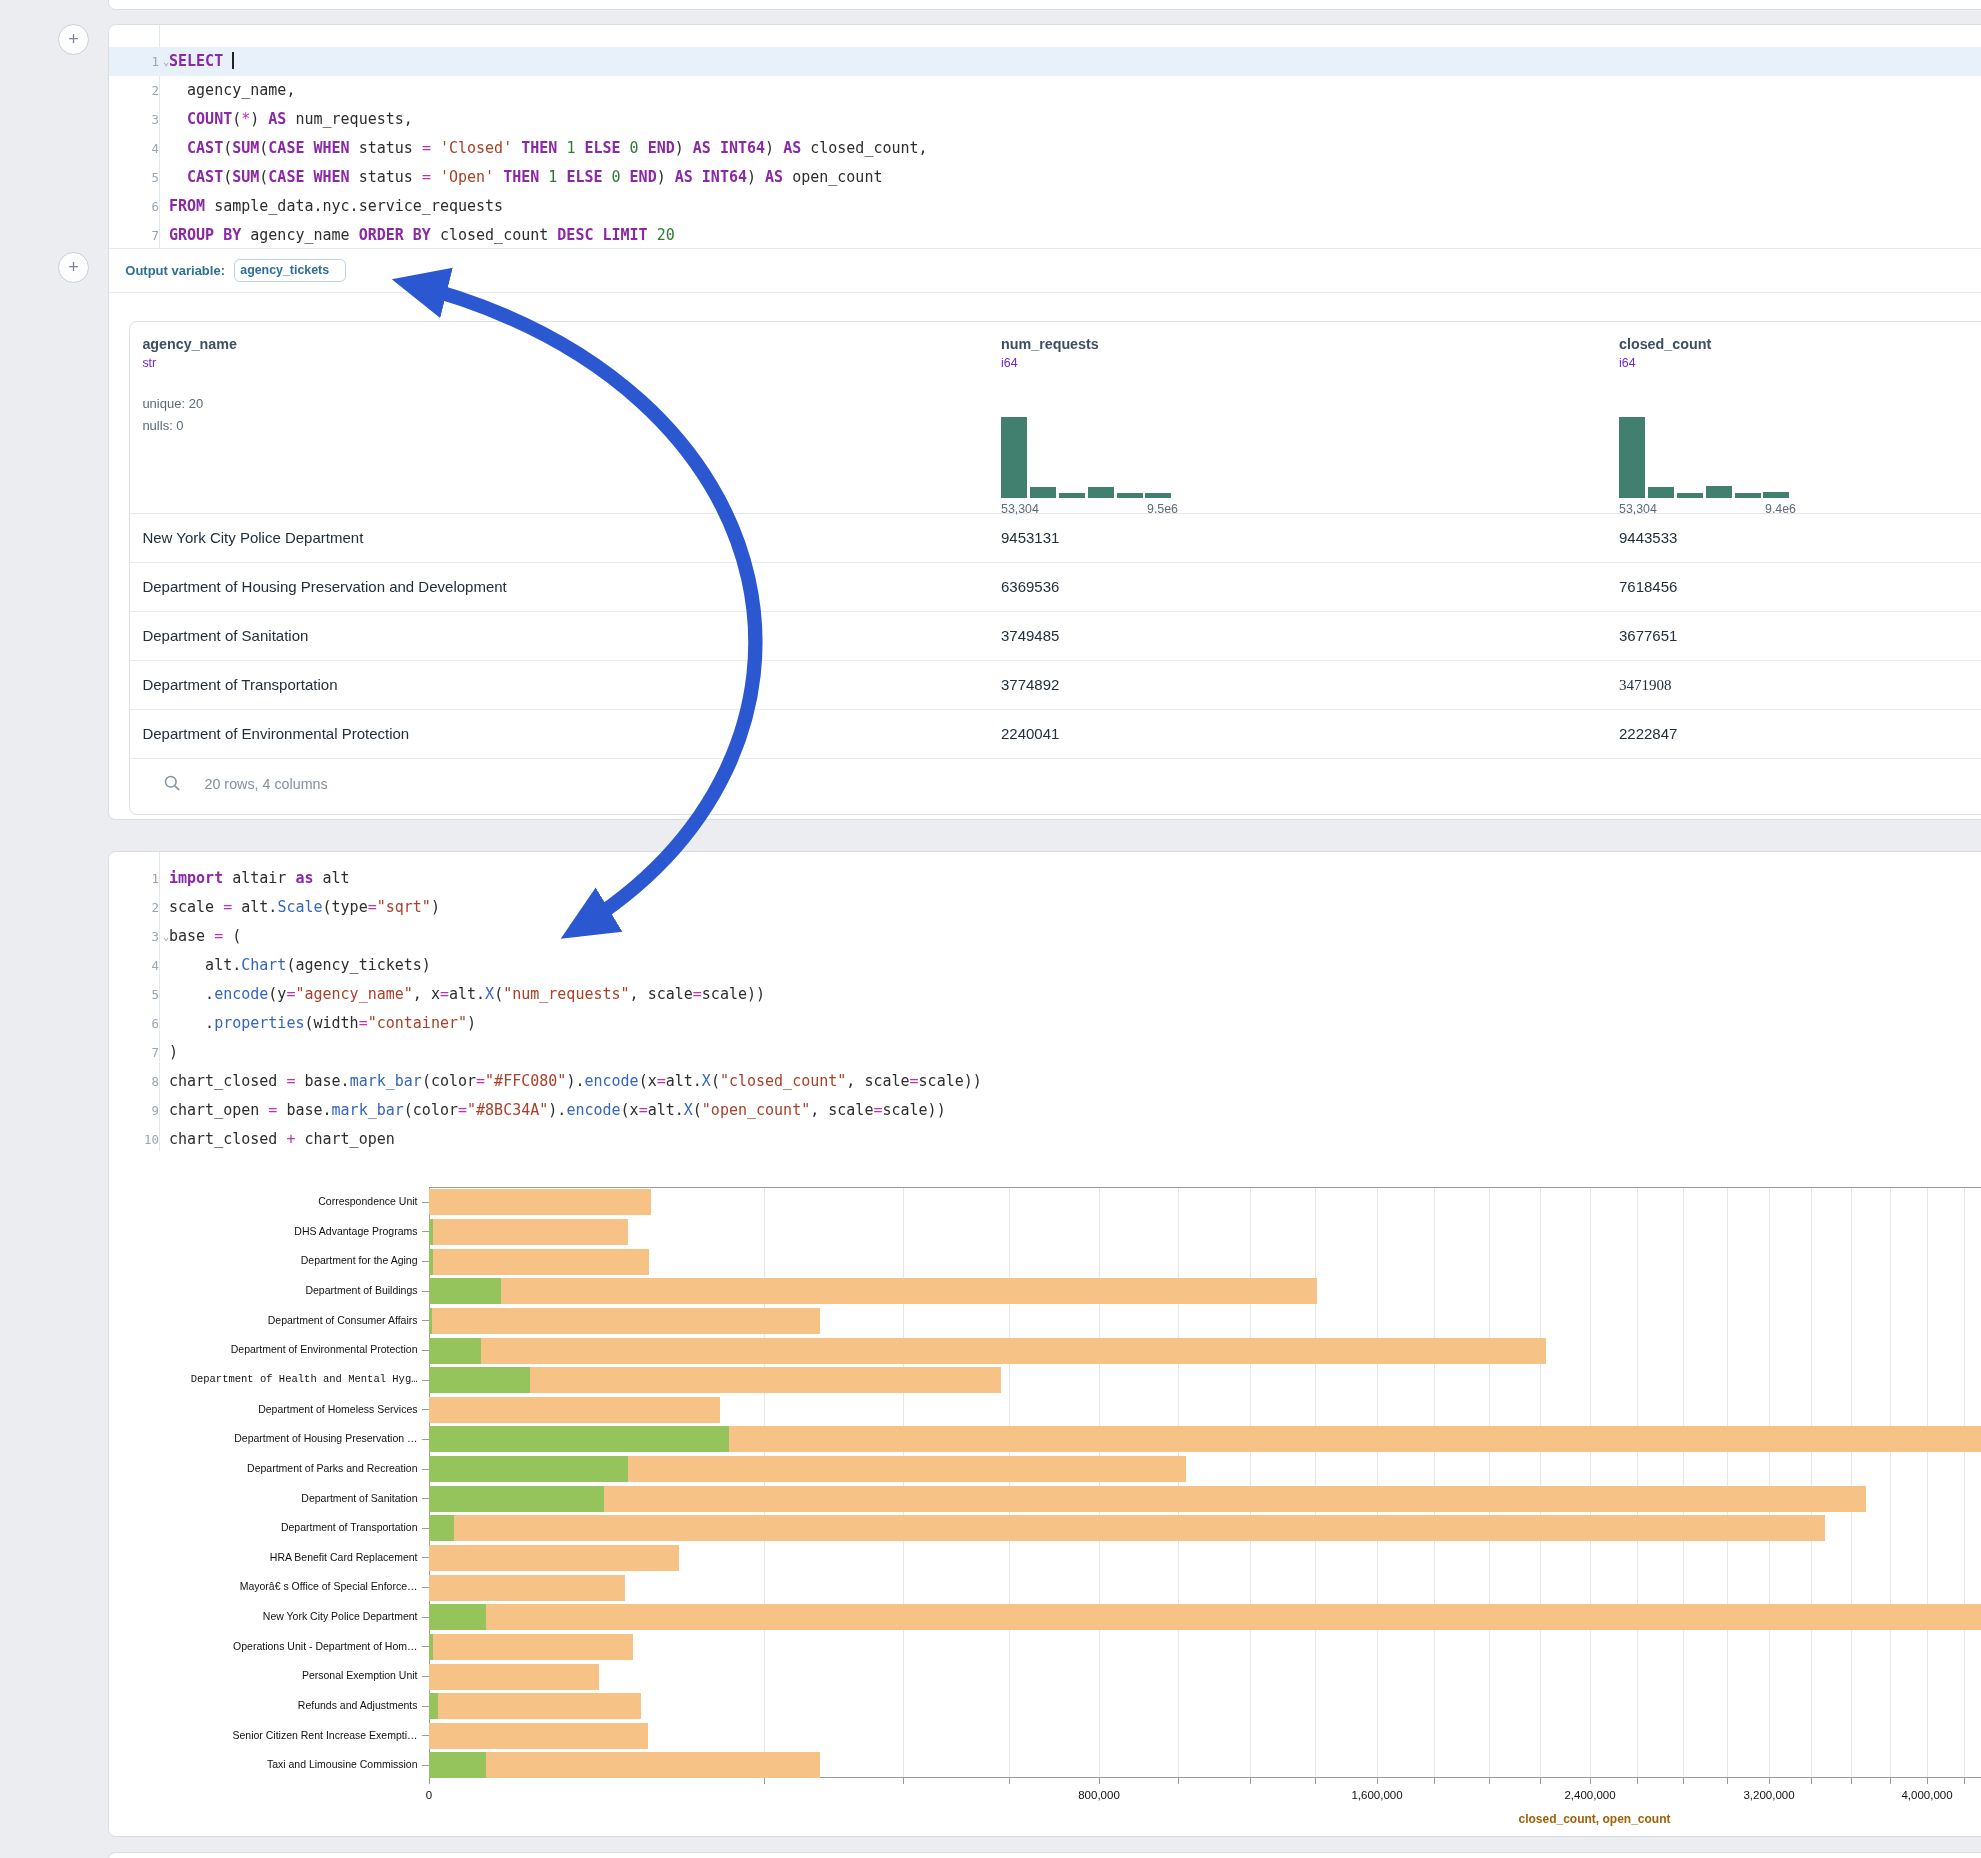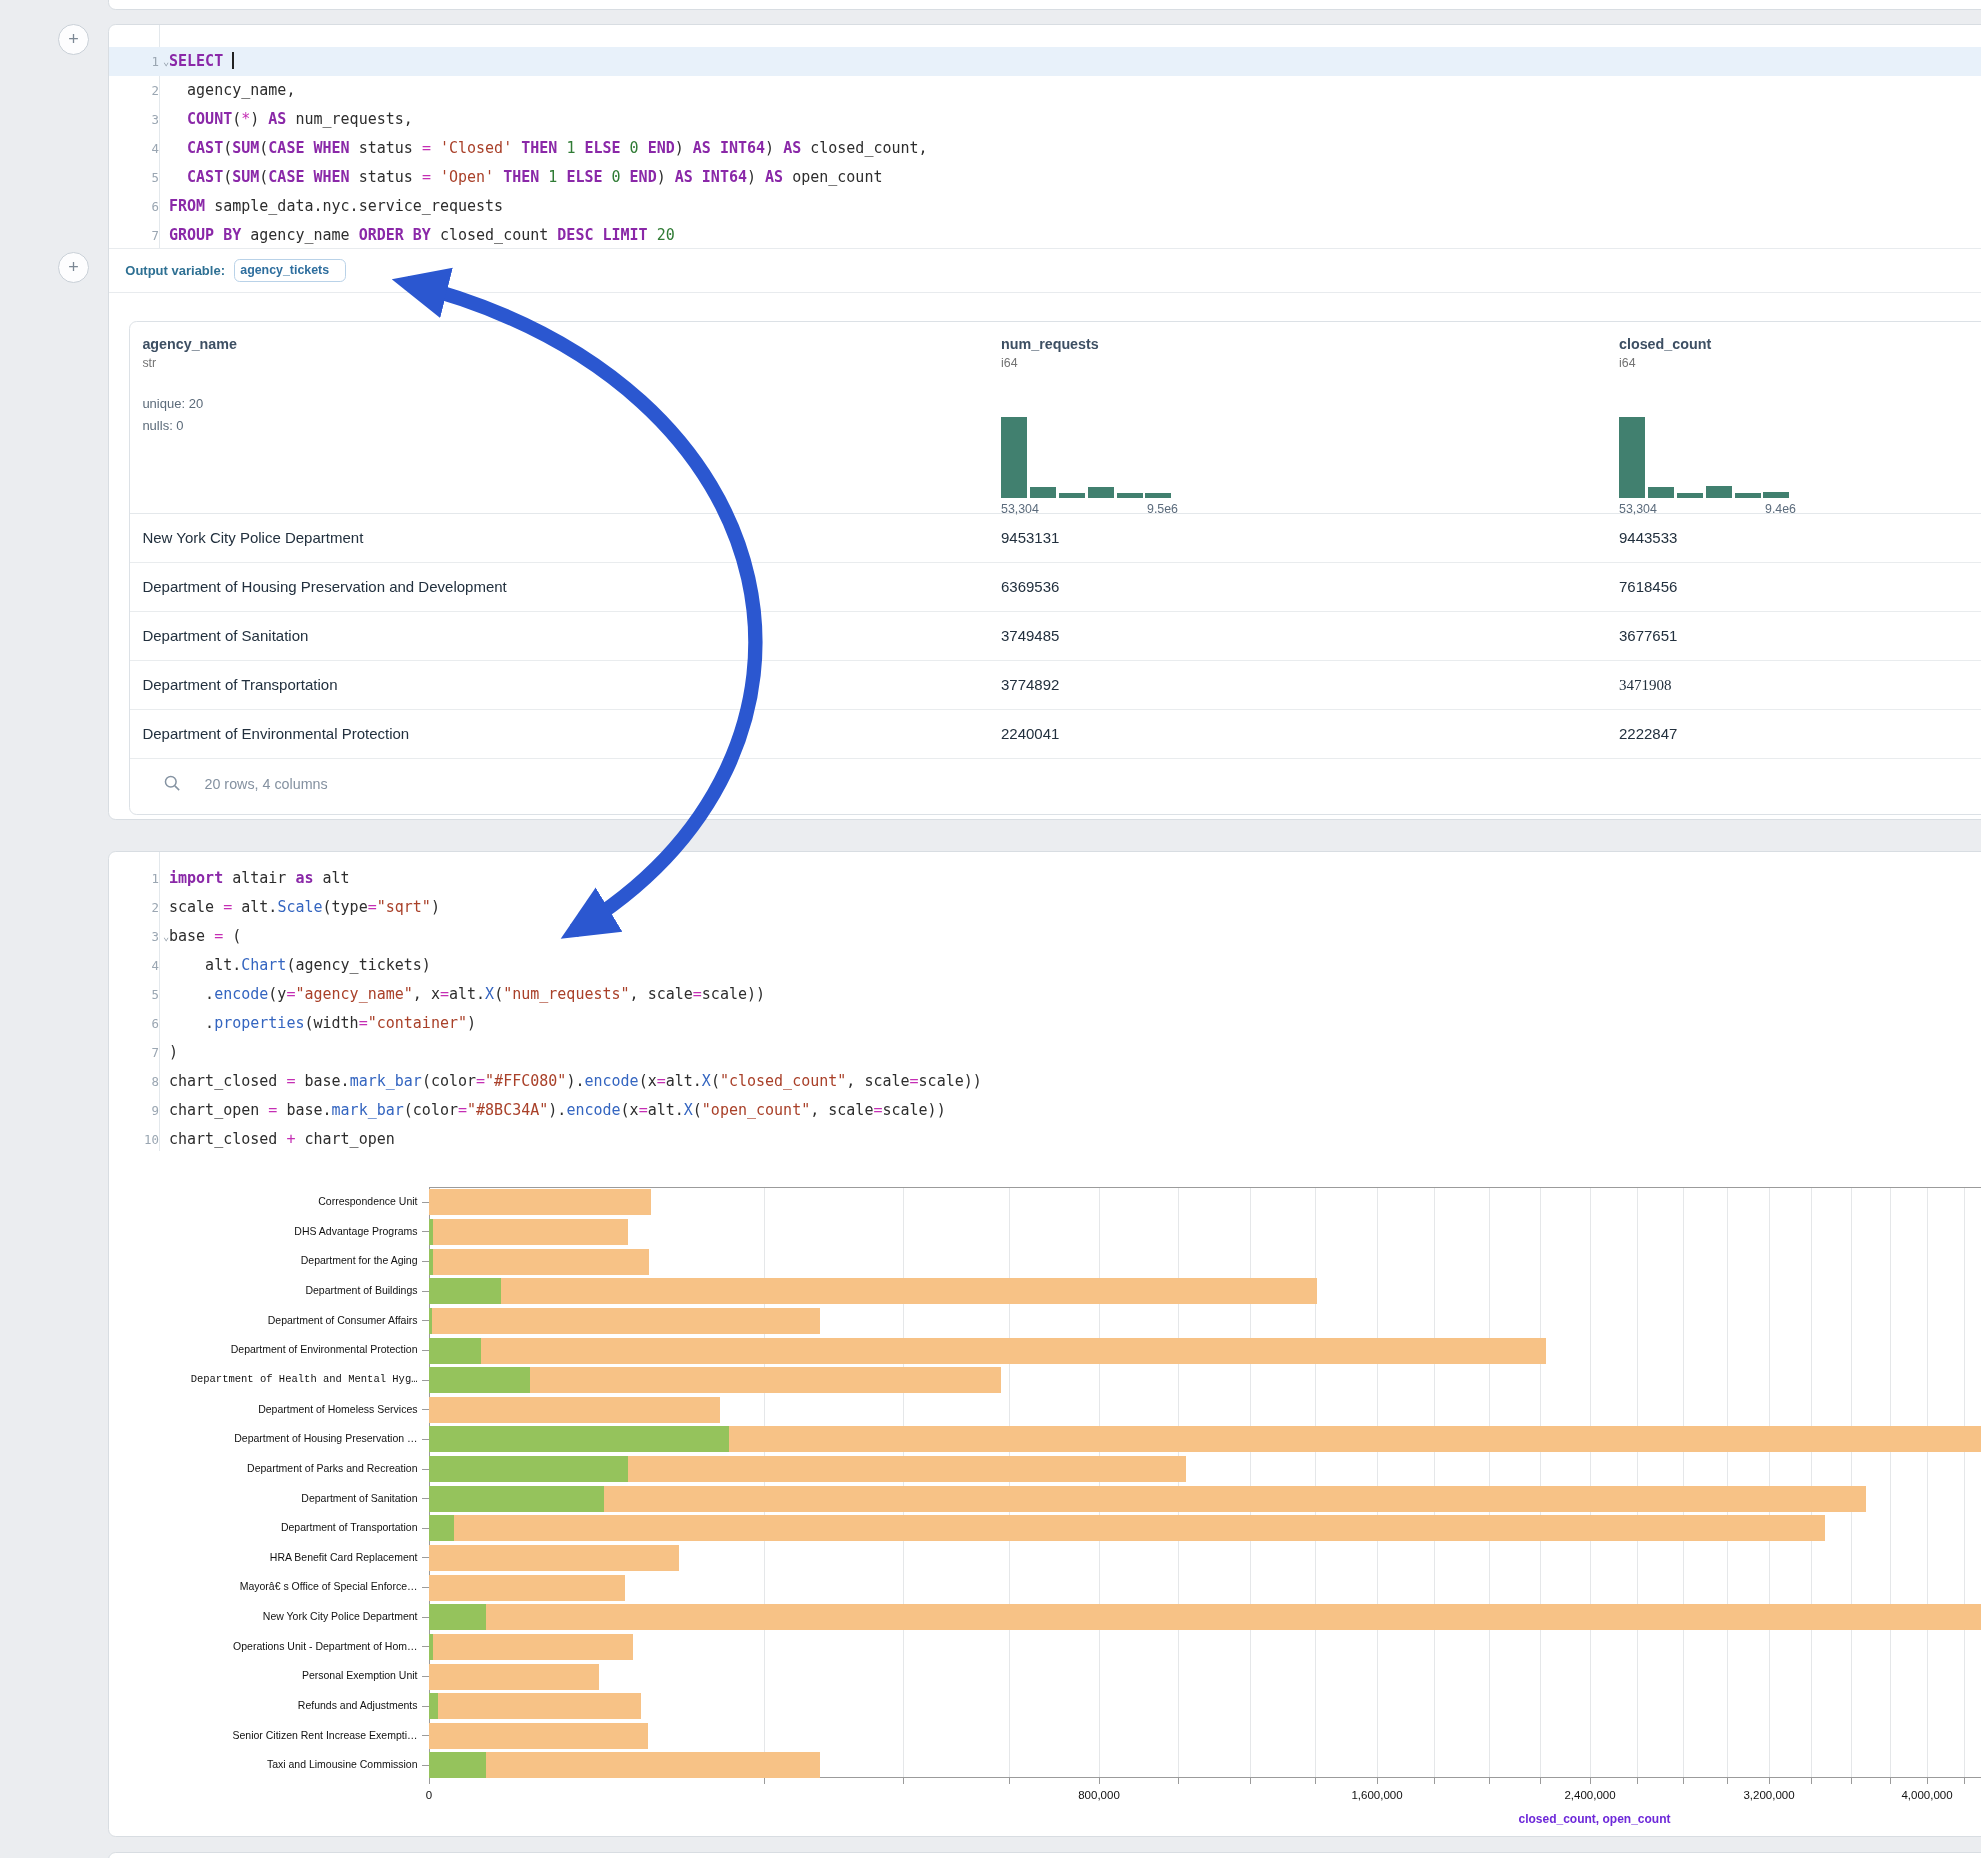--- a/index.html
+++ b/index.html
@@ -35,21 +35,21 @@
   .outvar-label{color:#2e7093;font-weight:bold;font-size:13px;}
   .outvar-pill{margin-left:8.6px;width:112px;height:23px;border:1px solid #b9d2e8;border-radius:5.7px;
         color:#2e6e9e;font-weight:bold;font-size:12.4px;line-height:21px;padding:0 5.7px;
         overflow:hidden;white-space:nowrap;box-sizing:border-box;background:#fff;}
   
   .df-card{position:relative;margin:28px 0 0 20px;width:2533px;height:492px;
         border:1px solid #dce1e6;border-radius:7.6px;background:#fff;overflow:hidden;}
   .df-header{position:relative;height:191px;border-bottom:1px solid #e4e8eb;}
   .df-col{position:absolute;top:0;height:100%;}
   .col-name{font-size:14.3px;font-weight:bold;color:#3d4f63;padding-top:14.3px;}
-  .col-type{font-size:12.4px;color:#737373;padding-top:3.8px;}
+  .col-type{font-size:12.4px;color:#6d28d9;padding-top:3.8px;}
   .col-stats{font-size:13px;color:#5c6b7a;padding-top:23px;line-height:22px;}
   .hist{position:absolute;top:95px;left:0;height:81px;display:flex;align-items:flex-end;gap:2.9px;}
   .hist div{width:26px;background:#41806f;}
   .hist-labels{position:absolute;top:180px;left:0;width:229px;font-size:12.4px;color:#5b6b7c;}
   .hist-max{position:absolute;left:146px;top:0;}
   .df-row{position:relative;height:48px;border-bottom:1px solid #e9ecee;font-size:15px;color:#22303e;}
   .df-cell{position:absolute;top:0;line-height:48px;white-space:nowrap;}
   .df-footer{position:absolute;left:0;right:0;bottom:0;height:61px;display:flex;align-items:center;
         color:#8491a0;font-size:14.3px;}
   .df-footer svg{margin-left:32.5px;margin-right:23px;}
@@ -59,21 +59,21 @@
   .ylab{position:absolute;right:7.6px;height:15.3px;line-height:15.3px;font-size:10.5px;color:#111;
         white-space:nowrap;font-family:"Liberation Sans",sans-serif;}
   .ytick{position:absolute;right:0;width:6.7px;height:1px;background:#9b9b9b;}
   #chart-plot{position:absolute;left:320px;top:0;width:2199px;height:100%;}
   .gridline{position:absolute;top:9.6px;width:1px;height:591px;background:#e5e7e9;}
   .bar{position:absolute;height:26px;}
   .axis-line{position:absolute;background:#9b9b9b;}
   .xtick{position:absolute;top:600px;width:1px;height:6.7px;background:#9b9b9b;}
   .xlab{position:absolute;top:612px;font-size:11.5px;color:#111;transform:translateX(-50%);white-space:nowrap;}
   .xtitle{position:absolute;top:635px;left:1051px;width:229px;text-align:center;
-        font-size:12px;font-weight:bold;color:#6d28d9;}
+        font-size:12px;font-weight:bold;color:#a16207;}
   #arrow-overlay{position:absolute;left:0;top:0;width:1982px;height:1858px;z-index:50;pointer-events:none;}
 </style>
 </head>
 <body>
 
 <div id="top-strip" class="edge-strip"></div>
 <div id="bottom-strip" class="edge-strip"></div>
 
 <div class="plus-btn" style="top:24px;">+</div>
 <div class="plus-btn" style="top:252px;">+</div>

